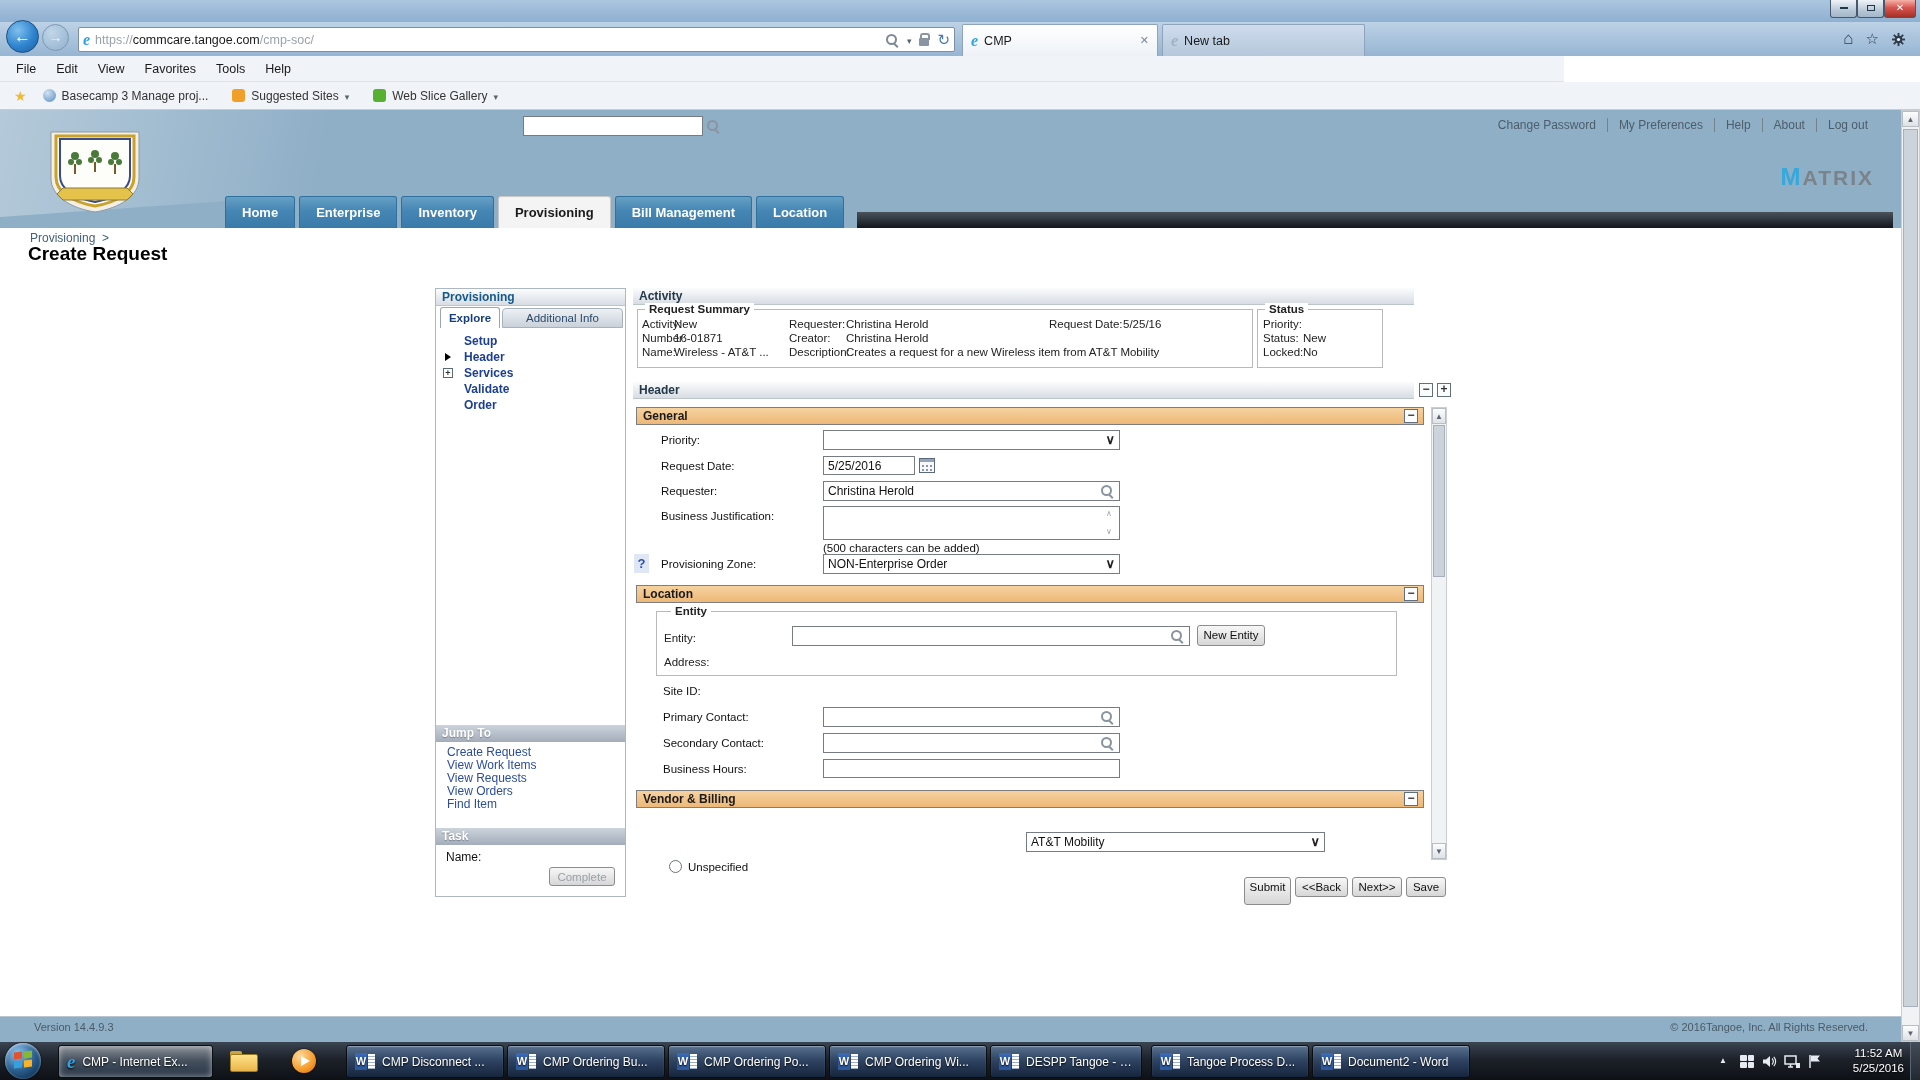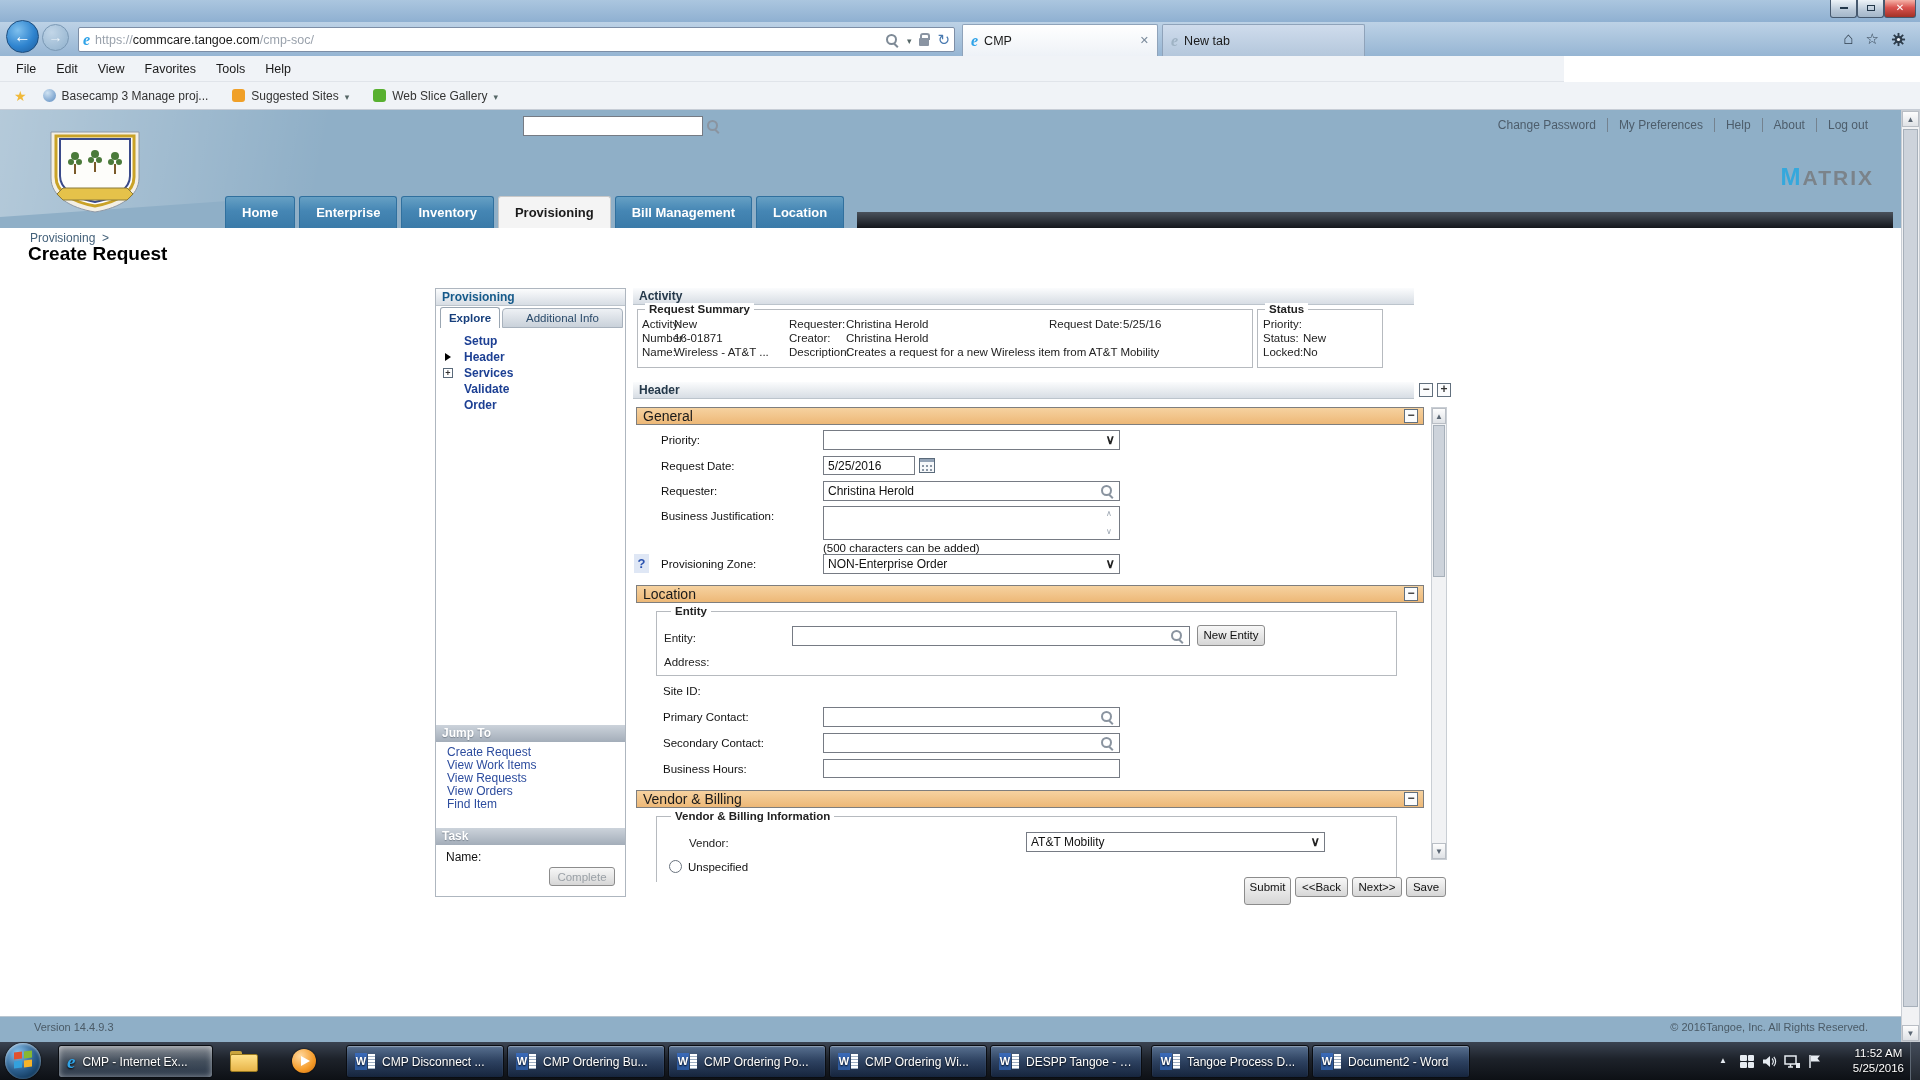--- a/index.html
+++ b/index.html
@@ -64,21 +64,21 @@
 .tree-item{position:relative;height:16px;line-height:16px;padding-left:28px;font-weight:bold;font-size:12px;color:#1c3f93}
 .tri{position:absolute;left:9px;top:4px;width:0;height:0;border-left:6px solid #000;border-top:4px solid transparent;border-bottom:4px solid transparent}
 .pbox{position:absolute;left:7px;top:3px;width:10px;height:10px;border:1px solid #5a6a7a;background:#fff;font-size:9px;line-height:8px;text-align:center;color:#333}
 .pbox::before{content:"+"}
 .lp-bar{position:absolute;left:0;width:189px;height:17px;background:linear-gradient(#ccd3db,#a3adb9);color:#fff;font-weight:bold;font-size:12px;line-height:17px;padding-left:6px;text-shadow:0 1px 1px #7a8490}
 .jlink{display:block;padding-left:11px;font-size:12px;line-height:13px;color:#2c4c9e;text-decoration:none}
 
 .fs{position:absolute;border:1px solid #b6babf;background:#fff}
 .fs-legend{position:absolute;top:-7px;left:7px;background:#fff;padding:0 4px;font-size:11.5px;font-weight:bold;color:#222;white-space:nowrap}
 .kv{position:absolute;font-size:11.5px;color:#222;white-space:nowrap}
-.sec-bar{position:absolute;height:18px;background:linear-gradient(#f6d2a0,#edb877);border:1px solid #7e7e7e;font-weight:normal;font-size:14px;color:#1a1a1a;line-height:16px;padding-left:6px}
+.sec-bar{position:absolute;height:18px;background:linear-gradient(#f6d2a0,#edb877);border:1px solid #7e7e7e;font-weight:bold;font-size:12px;color:#1a1a1a;line-height:16px;padding-left:6px}
 .cbox{position:absolute;width:14px;height:14px;background:#fbfcfd;border:1px solid #62707e;color:#333;font-size:12px;line-height:11px;text-align:center;font-weight:bold}
 .lbl{position:absolute;font-size:11.5px;color:#111;white-space:nowrap}
 .inp{position:absolute;border:1px solid #767b84;background:#fff;font-family:"Liberation Sans",sans-serif;font-size:12px;padding:1px 4px;color:#111}
 .sel{position:absolute;border:1px solid #767b84;background:#fff;font-size:12px;color:#111;line-height:18px;padding-left:4px}
 .sel::after{content:"∨";position:absolute;right:4px;top:0;font-size:13px;font-weight:bold;color:#222}
 .fmag{position:absolute;width:14px;height:14px}
 .fmag::before{content:"";position:absolute;left:1px;top:1px;width:7px;height:7px;border:2px solid #8a94a0;border-radius:50%}
 .fmag::after{content:"";position:absolute;left:10px;top:10px;width:5px;height:2px;background:#8a94a0;transform:rotate(45deg);transform-origin:0 0}
 .cal{position:absolute;width:16px;height:15px;background:#f6f8fa;border:1px solid #5a6a7a}
 .cal::before{content:"";position:absolute;left:0;top:0;width:14px;height:3px;background:#93a3b6}
@@ -351,24 +351,20 @@
   <span class="lbl" style="left:663px;top:737px">Secondary Contact:</span>
   <input class="inp" style="left: 823px; top: 733px; width: 297px; height: 20px;" value="">
   <span class="fmag" style="left:1100px;top:736px"></span>
 
   <span class="lbl" style="left:663px;top:763px">Business Hours:</span>
   <input class="inp" style="left: 823px; top: 759px; width: 297px; height: 19px;" value="">
 
   <div class="sec-bar" style="left:636px;top:790px;width:788px"><span>Vendor &amp; Billing</span></div>
   <div class="cbox" style="left:1404px;top:792px">−</div>
 
-  <div class="fs" style="left:656px;top:816px;width:741px;height:66px;border-bottom:none;background:transparent">
-    <span class="fs-legend" style="left:14px">Vendor &amp; Billing Information</span>
-    <span class="kv" style="left:32px;top:20px">Vendor:</span>
-  </div>
   <div class="sel" style="left:1026px;top:832px;width:299px;height:20px"><span>AT&amp;T Mobility</span></div>
   <span class="radio" style="left:669px;top:860px"></span>
   <span class="lbl" style="left:688px;top:861px">Unspecified</span>
 
   <div class="btn" style="left:1244px;top:877px;width:47px;height:28px">Submit</div>
   <div class="btn" style="left:1295px;top:877px;width:53px;height:20px">&lt;&lt;Back</div>
   <div class="btn" style="left:1352px;top:877px;width:50px;height:20px">Next&gt;&gt;</div>
   <div class="btn" style="left:1406px;top:877px;width:40px;height:20px">Save</div>
 
   <div class="sb" style="left:1431px;top:407px;width:16px;height:453px">

